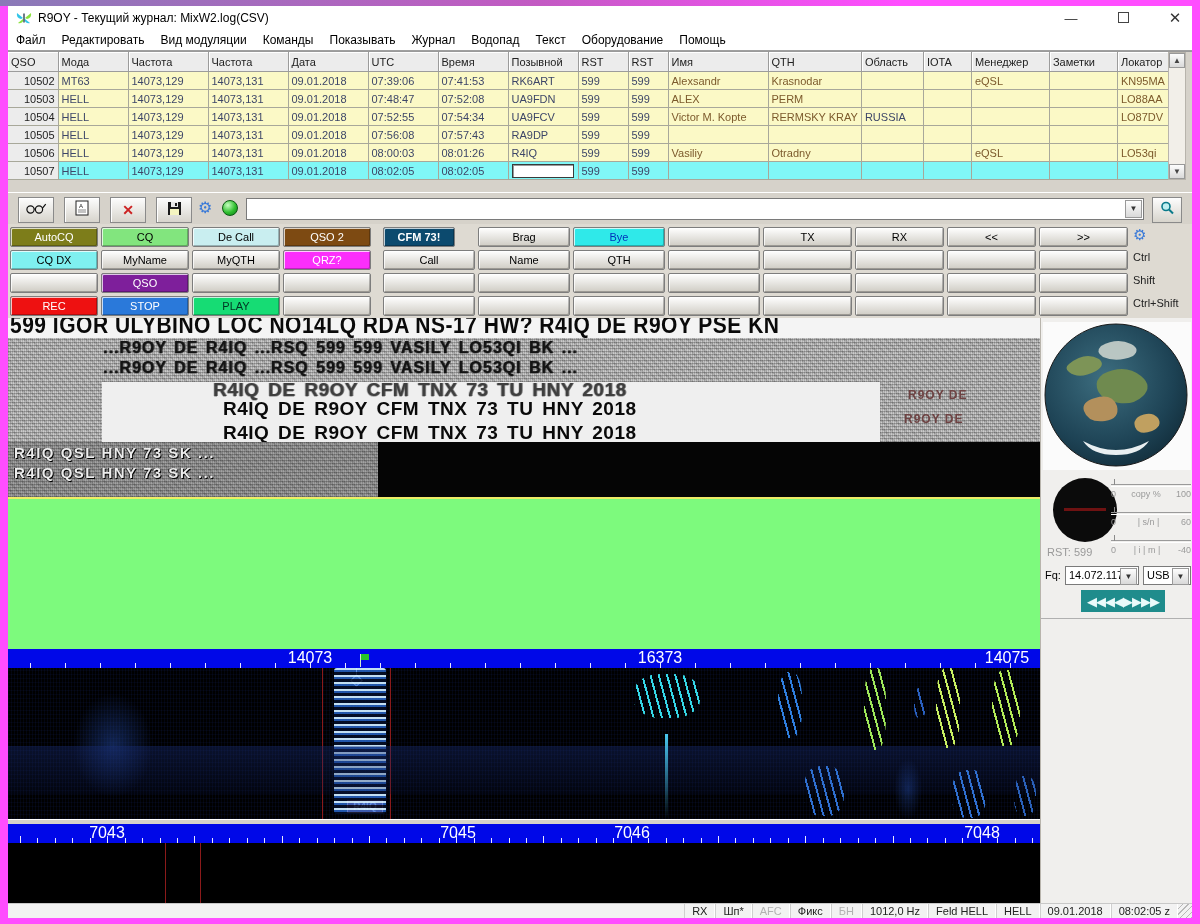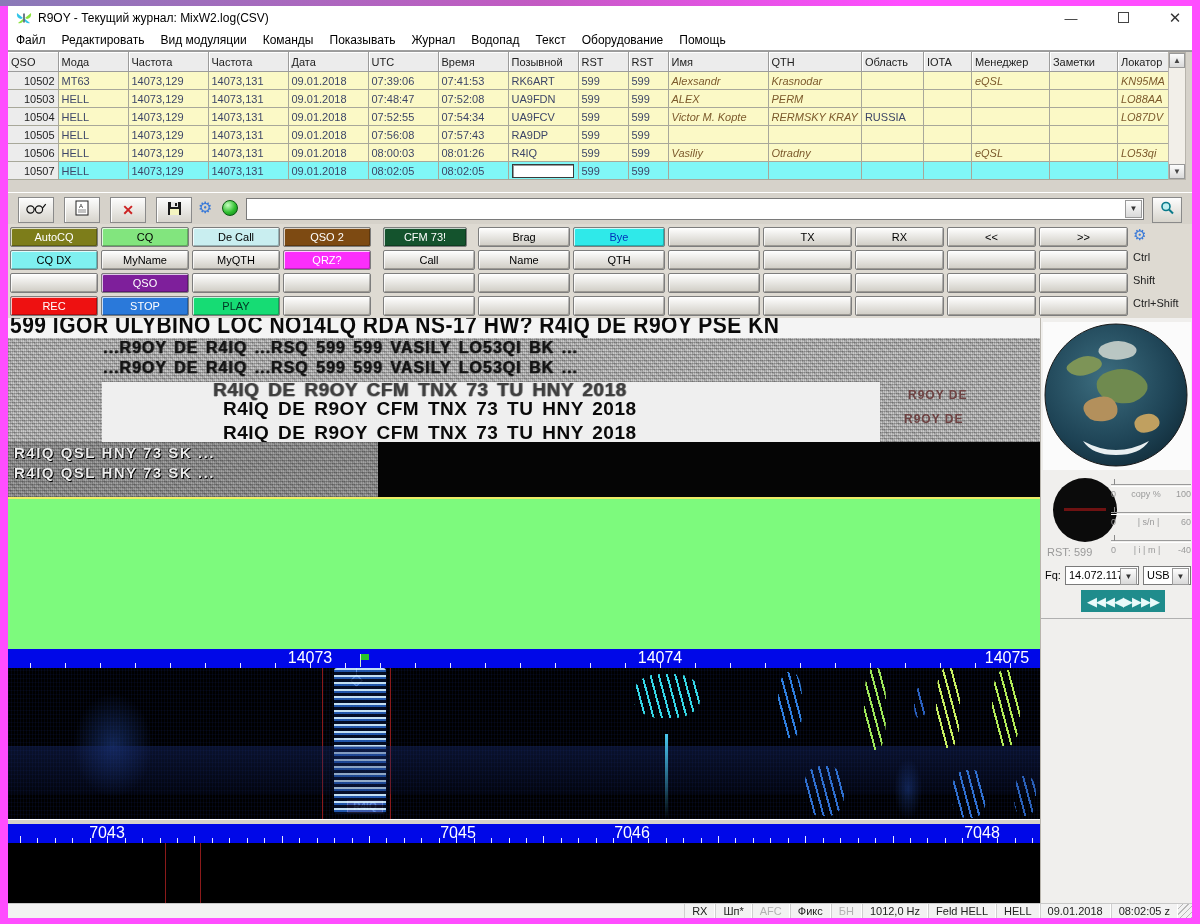--- a/index.html
+++ b/index.html
@@ -17,21 +17,21 @@
   .menubar{position:absolute;left:0;top:24px;width:1184px;height:20px;background:#ffffff;display:flex;align-items:center;font-size:12px;color:#000;border-bottom:1px solid #a0a0a0;}
   .mitem{padding:2px 8px;white-space:nowrap;}
 
   
   .logwrap{position:absolute;left:0;top:45px;width:1184px;height:141px;background:#d6d2ca;border-top:1px solid #9a9a9a;}
   table.log{border-collapse:collapse;table-layout:fixed;font-size:11px;}
   table.log th{height:19px;background:#ececec;border-right:1px solid #9c9c9c;border-bottom:1px solid #9c9c9c;box-shadow:inset 1px 1px 0 #fff;font-weight:normal;text-align:left;padding:0 3px;color:#222;white-space:nowrap;overflow:hidden;}
   table.log td{height:17px;border-right:1px solid #a8a89a;border-bottom:1px solid #a8a89a;padding:0 3px;white-space:nowrap;overflow:hidden;background:#fbf9c6;}
   table.log tr.cur td{background:#80f7f7;}
   td.qso{background:#ececec !important;color:#222;text-align:right;}
-  .vA{color:#3d4668;} .vB{color:#7c5a2c;font-style:italic;}
+  .vA{color:#3d4668;} .vB{color:#7c5a2c;}
   .editbox{width:60px;height:12px;background:#fff;border:1px solid #3a3a3a;box-shadow:inset 1px 1px 0 #9a9a9a;}
   .vscroll{position:absolute;left:1160px;top:0;width:18px;height:128px;background:#f2efe9;border:1px solid #b8b4ac;box-sizing:border-box;}
   .sarrow{position:absolute;left:0;width:16px;height:15px;background:linear-gradient(180deg,#fdfdfd,#d9d9d9);border:1px solid #999;box-sizing:border-box;font-size:8px;color:#444;text-align:center;line-height:13px;}
 
   
   .toolbar{position:absolute;left:0;top:186px;width:1184px;height:32px;background:#d6d2ca;border-top:1px solid #ffffff;}
   .tbtn{position:absolute;top:4px;width:34px;height:24px;background:linear-gradient(180deg,#fdfdfd,#d7d4cc);border:1px solid #8a8a8a;box-shadow:inset 1px 1px 0 #fff;display:flex;align-items:center;justify-content:center;}
   .ticon{position:absolute;top:7px;display:flex;align-items:center;justify-content:center;}
   .orb{width:14px;height:14px;border-radius:50%;background:radial-gradient(circle at 35% 30%,#c6ffc0,#2fbf2f 55%,#0d7a1a);border:1px solid #0a5a12;}
   .gearglyph{font-size:16px;color:#3a7ad8;line-height:16px;}
@@ -365,21 +365,21 @@
               <path d="M10 9.5 L14 13.5" stroke="#0a7a8a" stroke-width="2"></path>
             </svg></span>
       </div>
     </div>
 
     <div class="macros" id="macros">
         <div class="mbtn" style="left: 2px; top: 3px; width: 88px; background: rgb(125, 125, 26); color: rgb(255, 255, 255);">AutoCQ</div>
         <div class="mbtn" style="left: 93px; top: 3px; width: 88px; background: rgb(130, 229, 126); color: rgb(0, 0, 0);">CQ</div>
         <div class="mbtn" style="left: 184px; top: 3px; width: 88px; background: rgb(201, 238, 240); color: rgb(0, 0, 0);">De Call</div>
         <div class="mbtn" style="left: 275px; top: 3px; width: 88px; background: rgb(125, 74, 18); color: rgb(255, 255, 255);">QSO 2</div>
-        <div class="mbtn" style="left: 375px; top: 3px; width: 84px; background: #14532d; color: rgb(255, 255, 255);">CFM 73!</div>
+        <div class="mbtn" style="left: 375px; top: 3px; width: 72px; background: #0c4a6e; color: rgb(255, 255, 255); font-weight: bold;">CFM 73!</div>
         <div class="mbtn" style="left: 470px; top: 3px; width: 92px;">Brag</div>
         <div class="mbtn" style="left: 565px; top: 3px; width: 92px; background: rgb(47, 233, 233); color: rgb(0, 51, 187);">Bye</div>
         <div class="mbtn" style="left: 660px; top: 3px; width: 92px;"></div>
         <div class="mbtn" style="left: 755px; top: 3px; width: 89px;">TX</div>
         <div class="mbtn" style="left: 847px; top: 3px; width: 89px;">RX</div>
         <div class="mbtn" style="left: 939px; top: 3px; width: 89px;">&lt;&lt;</div>
         <div class="mbtn" style="left: 1031px; top: 3px; width: 89px;">&gt;&gt;</div>
         <div class="mbtn" style="left: 2px; top: 26px; width: 88px; background: rgb(127, 240, 240); color: rgb(0, 0, 0);">CQ DX</div>
         <div class="mbtn" style="left: 93px; top: 26px; width: 88px;">MyName</div>
         <div class="mbtn" style="left: 184px; top: 26px; width: 88px;">MyQTH</div>
@@ -548,21 +548,21 @@
         <div class="wftick" style="left: 722px; height: 5px;"></div>
         <div class="wftick" style="left: 757px; height: 5px;"></div>
         <div class="wftick" style="left: 792px; height: 5px;"></div>
         <div class="wftick" style="left: 827px; height: 5px;"></div>
         <div class="wftick" style="left: 862px; height: 5px;"></div>
         <div class="wftick" style="left: 897px; height: 5px;"></div>
         <div class="wftick" style="left: 932px; height: 5px;"></div>
         <div class="wftick" style="left: 967px; height: 5px;"></div>
         <div class="wftick" style="left: 1002px; height: 5px;"></div>
         <div class="wflabel" style="left: 302px;">14073</div>
-        <div class="wflabel" style="left: 652px;">14074</div>
+        <div class="wflabel" style="left: 652px;">16373</div>
         <div class="wflabel" style="left: 999px;">14075</div>
         <div class="wfflag" style="left: 352px;"></div>
       </div>
     <div class="wfbody wf1body" id="wf1body">
       <div class="cursorstem"></div>
       <div class="cursordiamond"></div>
       <div class="r4iqtag">R4IQ</div>
     <div class="redline" style="left: 314px;"></div>
         <div class="redline" style="left: 382px;"></div>
         <div class="sig" style="left: 65px; top: 25px; width: 80px; height: 105px; background: radial-gradient(rgba(45, 95, 210, 0.38), transparent 70%);"></div>

